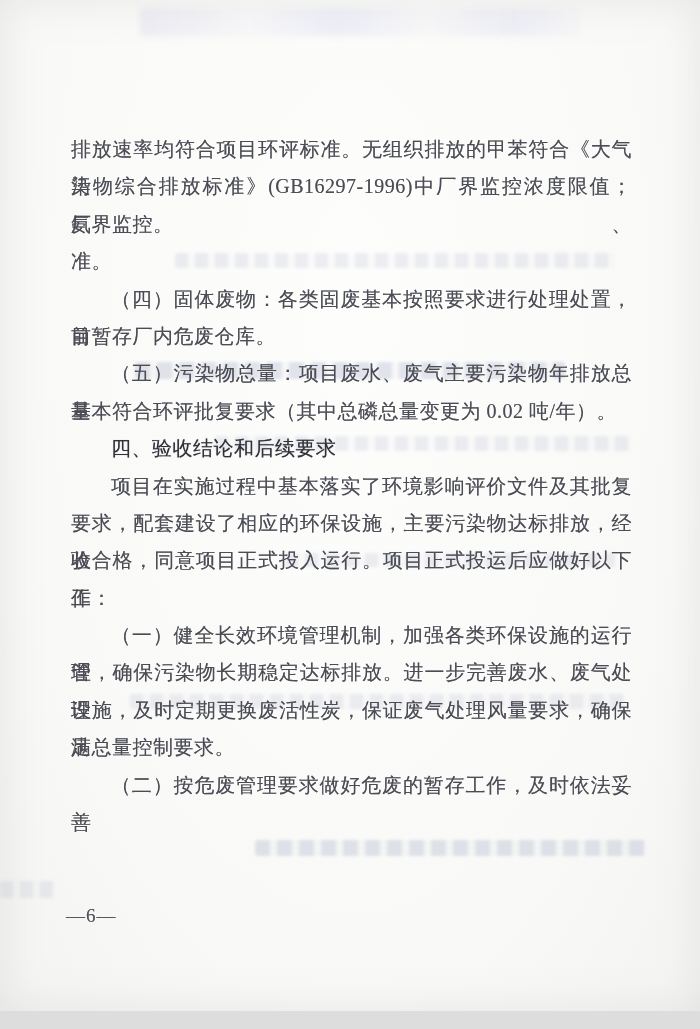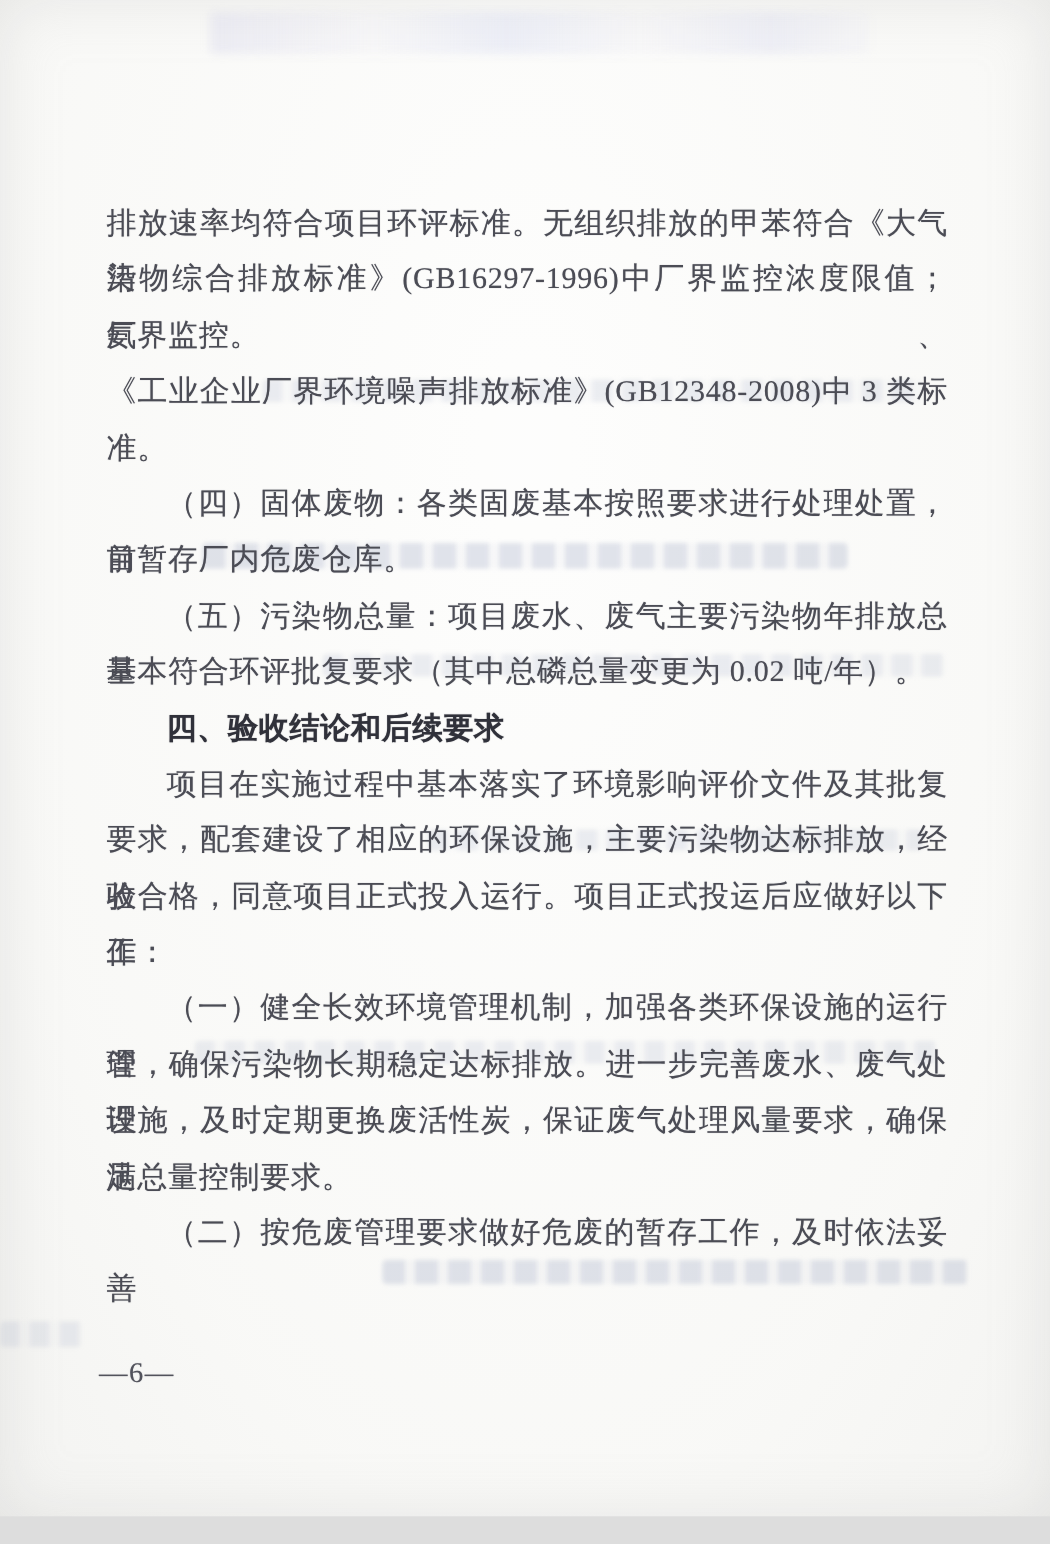--- a/index.html
+++ b/index.html
@@ -30,21 +30,21 @@
     white-space: nowrap;
     text-shadow: 0 0 0.6px rgba(75,76,85,.55);
   }
   .line.fill {
     white-space: normal;
     text-align: justify;
     text-align-last: justify;
   }
   .line.indent { text-indent: 2em; }
   .line.heading {
-    font-weight: 700;
+    font-weight: 400;
     color: #30313a;
     text-shadow: 0 0 0.7px rgba(48,49,58,.6);
   }
   .page-number {
     position: absolute;
     left: 66px;
     top: 905px;
     font-size: 19px;
     color: #52535c;
     letter-spacing: 1px;
@@ -84,21 +84,20 @@
   <div class="smudge" style="top:436px; left:215px; width:415px; height:15px;"></div>
   <div class="smudge" style="top:553px; left:285px; width:330px; height:14px;"></div>
   <div class="smudge" style="top:694px; left:130px; width:495px; height:15px;"></div>
   <div class="smudge strong" style="top:840px; left:255px; width:390px; height:16px;"></div>
   <div class="smudge" style="top:881px; left:0px; width:55px; height:17px;"></div>
 
   <div class="textblock">
     <div class="line fill">排放速率均符合项目环评标准。无组织排放的甲苯符合《大气污</div>
     <div class="line fill">染物综合排放标准》(GB16297-1996)中厂界监控浓度限值；氨、</div>
     <div class="line">厂界监控。</div>
-    <div class="line fill">《工业企业厂界环境噪声排放标准》(GB12348-2008)中 3 类标</div>
     <div class="line">准。</div>
     <div class="line fill indent">（四）固体废物：各类固废基本按照要求进行处理处置，目</div>
     <div class="line">前暂存厂内危废仓库。</div>
     <div class="line fill indent">（五）污染物总量：项目废水、废气主要污染物年排放总量</div>
     <div class="line">基本符合环评批复要求（其中总磷总量变更为 0.02 吨/年）。</div>
     <div class="line heading indent">四、验收结论和后续要求</div>
     <div class="line fill indent">项目在实施过程中基本落实了环境影响评价文件及其批复</div>
     <div class="line fill">要求，配套建设了相应的环保设施，主要污染物达标排放，经验</div>
     <div class="line fill">收合格，同意项目正式投入运行。项目正式投运后应做好以下工</div>
     <div class="line">作：</div>

